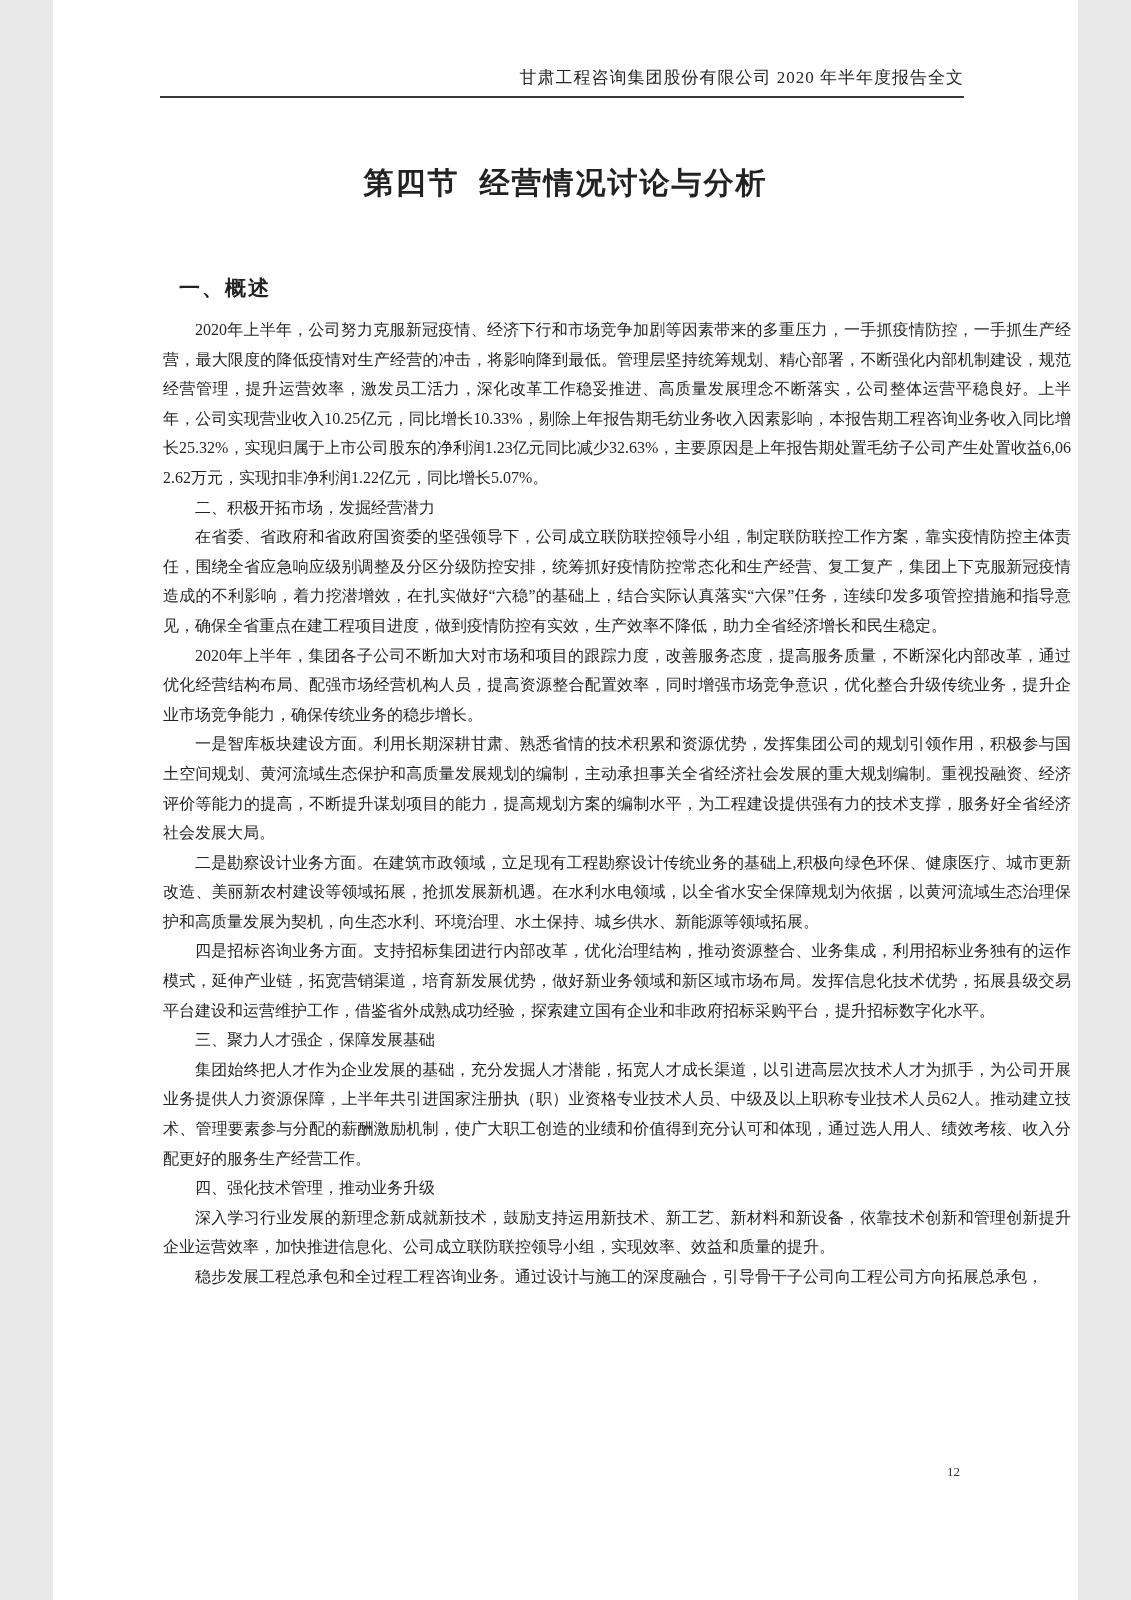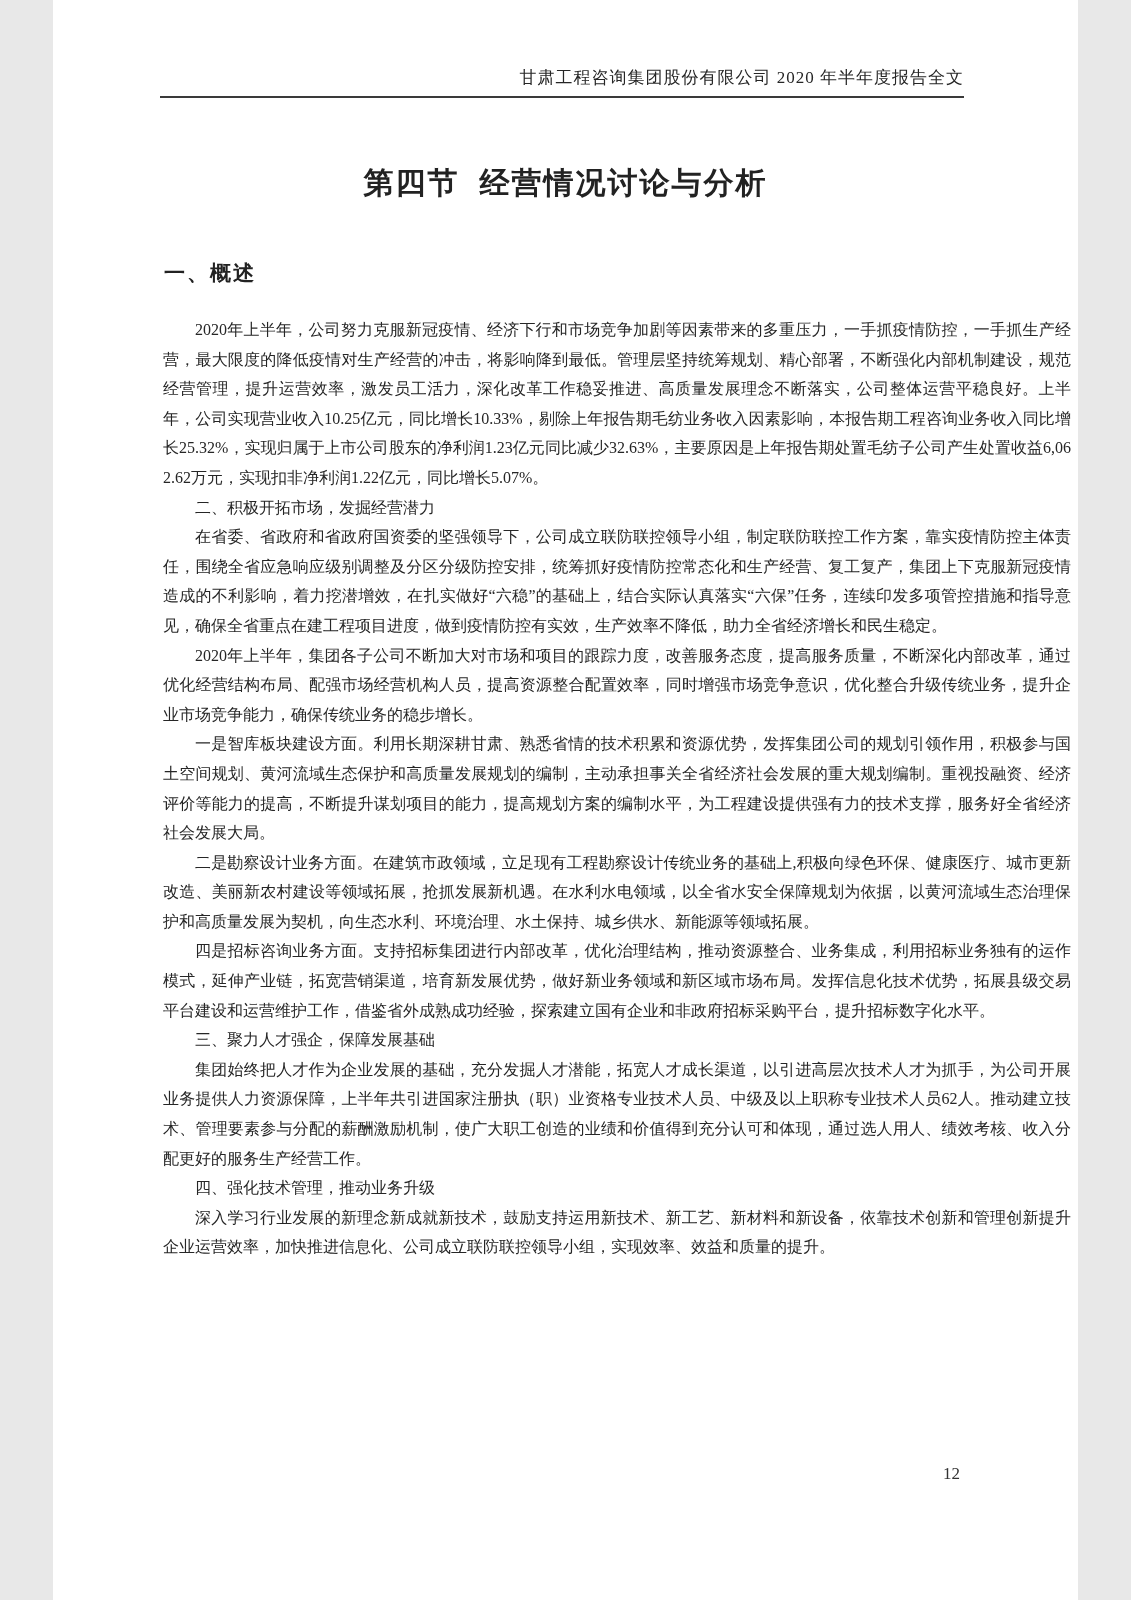--- a/index.html
+++ b/index.html
@@ -46,21 +46,21 @@
     font-family:Liberation Mono, monospace;
     font-weight:bold;
     font-size:30px;
     letter-spacing:2px;
     color:#222;
   }
   .section-heading{
     position:absolute;
     top:258px;
     left:110px;
-    margin:1px;
+    margin:16px;
     font-family:Liberation Mono, monospace;
     font-weight:bold;
     font-size:21px;
     letter-spacing:2px;
     color:#222;
   }
   .body-text{
     position:absolute;
     top:315px;
     left:110px;
@@ -73,21 +73,21 @@
     text-align:justify;
     text-indent:2em;
     letter-spacing:0;
     word-break:break-all;
     color:var(--ink);
   }
   .page-number{
     position:absolute;
     top:1464px;
     right:118px;
-    font-size:17px;
+    font-size:13px;
     color:#333;
   }
 </style>
 </head>
 <body>
 
 <div class="page">
 
   <div class="header">
     <span>甘肃工程咨询集团股份有限公司 2020 年半年度报告全文</span>
@@ -104,17 +104,18 @@
       <p>二、积极开拓市场，发掘经营潜力</p>
       <p>在省委、省政府和省政府国资委的坚强领导下，公司成立联防联控领导小组，制定联防联控工作方案，靠实疫情防控主体责任，围绕全省应急响应级别调整及分区分级防控安排，统筹抓好疫情防控常态化和生产经营、复工复产，集团上下克服新冠疫情造成的不利影响，着力挖潜增效，在扎实做好“六稳”的基础上，结合实际认真落实“六保”任务，连续印发多项管控措施和指导意见，确保全省重点在建工程项目进度，做到疫情防控有实效，生产效率不降低，助力全省经济增长和民生稳定。</p>
       <p>2020年上半年，集团各子公司不断加大对市场和项目的跟踪力度，改善服务态度，提高服务质量，不断深化内部改革，通过优化经营结构布局、配强市场经营机构人员，提高资源整合配置效率，同时增强市场竞争意识，优化整合升级传统业务，提升企业市场竞争能力，确保传统业务的稳步增长。</p>
       <p>一是智库板块建设方面。利用长期深耕甘肃、熟悉省情的技术积累和资源优势，发挥集团公司的规划引领作用，积极参与国土空间规划、黄河流域生态保护和高质量发展规划的编制，主动承担事关全省经济社会发展的重大规划编制。重视投融资、经济评价等能力的提高，不断提升谋划项目的能力，提高规划方案的编制水平，为工程建设提供强有力的技术支撑，服务好全省经济社会发展大局。</p>
       <p>二是勘察设计业务方面。在建筑市政领域，立足现有工程勘察设计传统业务的基础上,积极向绿色环保、健康医疗、城市更新改造、美丽新农村建设等领域拓展，抢抓发展新机遇。在水利水电领域，以全省水安全保障规划为依据，以黄河流域生态治理保护和高质量发展为契机，向生态水利、环境治理、水土保持、城乡供水、新能源等领域拓展。</p>
       <p>四是招标咨询业务方面。支持招标集团进行内部改革，优化治理结构，推动资源整合、业务集成，利用招标业务独有的运作模式，延伸产业链，拓宽营销渠道，培育新发展优势，做好新业务领域和新区域市场布局。发挥信息化技术优势，拓展县级交易平台建设和运营维护工作，借鉴省外成熟成功经验，探索建立国有企业和非政府招标采购平台，提升招标数字化水平。</p>
       <p>三、聚力人才强企，保障发展基础</p>
       <p>集团始终把人才作为企业发展的基础，充分发掘人才潜能，拓宽人才成长渠道，以引进高层次技术人才为抓手，为公司开展业务提供人力资源保障，上半年共引进国家注册执（职）业资格专业技术人员、中级及以上职称专业技术人员62人。推动建立技术、管理要素参与分配的薪酬激励机制，使广大职工创造的业绩和价值得到充分认可和体现，通过选人用人、绩效考核、收入分配更好的服务生产经营工作。</p>
       <p>四、强化技术管理，推动业务升级</p>
       <p>深入学习行业发展的新理念新成就新技术，鼓励支持运用新技术、新工艺、新材料和新设备，依靠技术创新和管理创新提升企业运营效率，加快推进信息化、公司成立联防联控领导小组，实现效率、效益和质量的提升。</p>
+      <p>稳步发展工程总承包和全过程工程咨询业务。通过设计与施工的深度融合，引导骨干子公司向工程公司方向拓展总承包，</p>
     </div>
 
   <div class="page-number">12</div>
 
 </div>
 
 </body></html>

